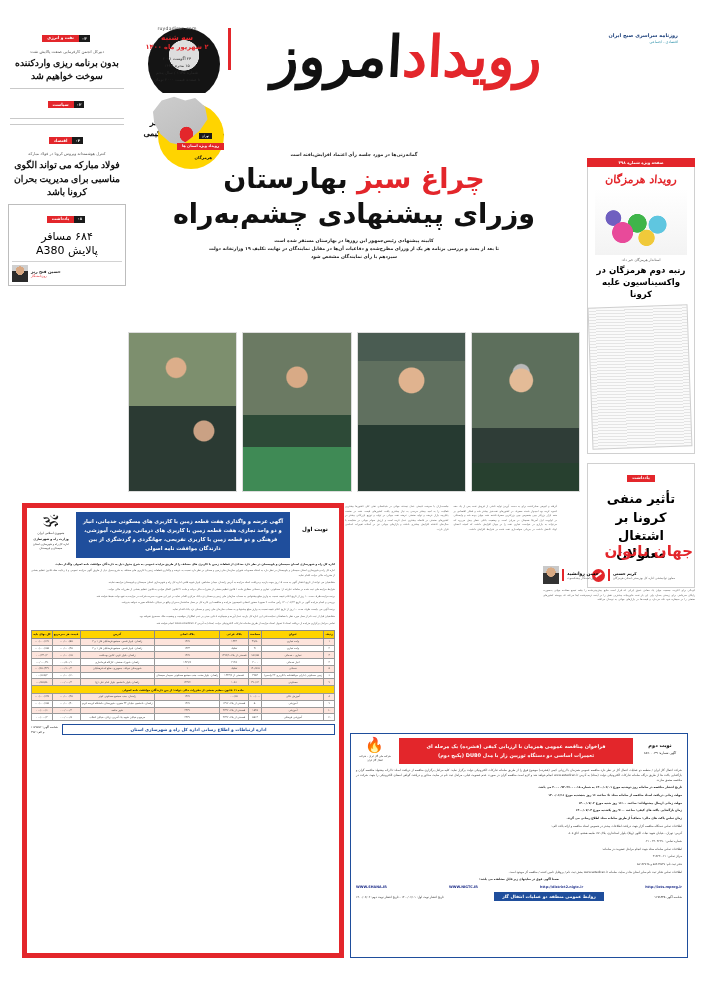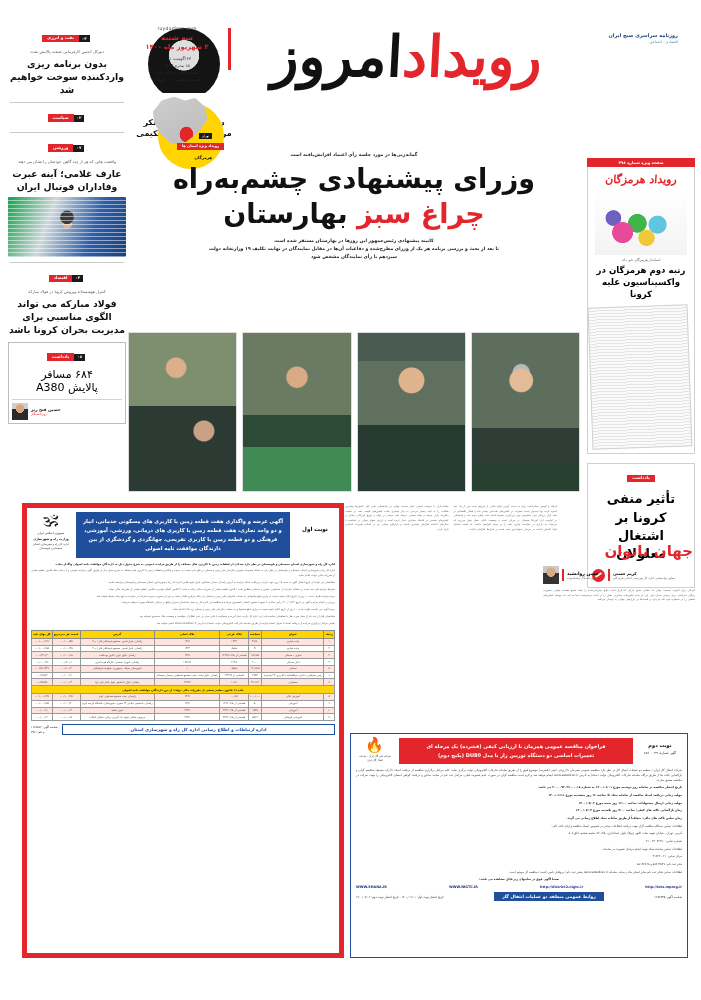--- a/index.html
+++ b/index.html
@@ -15,21 +15,21 @@
   .badge{
     display:inline-block;background:#e3262b;color:#fff;font-size:4.2px;
     padding:1.5px 5px;letter-spacing:.2px;line-height:1;vertical-align:middle;
     font-weight:bold;
   }
   .badge-num{
     display:inline-block;background:#1a1a1a;color:#fff;font-size:4px;
     padding:1.5px 3px;line-height:1;vertical-align:middle;margin-right:2px;
     font-weight:bold;
   }
-  .hl{font-weight:bold;text-align:center;line-height:1.42;color:#111;}
+  .hl{font-weight:bold;text-align:center;line-height:1.42;color:#111;font-family:Liberation Serif, serif;}
   .rule{height:1px;background:#c9c9c9;margin:5px 2px;}
   .blurtext{
     color:#6b6b6b;font-size:2.6px;line-height:1.75;text-align:justify;
     word-spacing:.5px;
   }
 
   
   #left-rail{
     position:absolute;left:8px;top:28px;width:118px;
   }
@@ -274,28 +274,20 @@
     </div>
     <div class="rule"></div>
 
     <div class="rail-item">
       <div class="rail-cat">
         <span class="badge-num">۰۲</span><span class="badge">سیاست</span>
       </div>
     </div>
     <div class="rule"></div>
 
-    <div class="rail-item">
-      <div class="rail-cat">
-        <span class="badge-num">۰۷</span><span class="badge">ورزشی</span>
-      </div>
-      <div class="rail-sub">واقعیت هایی که هر از چند گاهی خودشان را نشان می دهند</div>
-      <div class="hl rail-hl">عارف غلامی؛ آینه عبرت وفاداران فوتبال ایران</div>
-      <div class="rail-photo sport"></div>
-    </div>
     <div class="rule"></div>
 
     <div class="rail-item">
       <div class="rail-cat">
         <span class="badge-num">۰۴</span><span class="badge">اقتصاد</span>
       </div>
       <div class="rail-sub">کنترل هوشمندانه ویروس کرونا در فولاد مبارکه</div>
       <div class="hl rail-hl">فولاد مبارکه می تواند الگوی مناسبی برای مدیریت بحران کرونا باشد</div>
     </div>
 
@@ -358,23 +350,23 @@
         <div class="tag-tehran">تهران</div>
         <div class="tag-strip">رویداد ویژه استان ها</div>
         <div class="tag-prov">هرمزگان</div>
       </div>
     </div>
   </div>
 
   <div id="lead">
     <div class="lead-kicker">گمانه‌زنی‌ها در مورد جلسه رأی اعتماد افزایش‌یافته است</div>
     <div class="lead-h1">
-      <div>وزرای پیشنهادی چشم‌به‌راه</div>
       <div><span class="red">چراغ سبز</span>
         <span>بهارستان</span></div>
+      <div>وزرای پیشنهادی چشم‌به‌راه</div>
     </div>
     <div class="lead-deck">
       <div>کابینه پیشنهادی رئیس‌جمهور این روزها در بهارستان مستقر شده است</div>
       <div>تا بعد از بحث و بررسی برنامه هر یک از وزرای مطرح‌شده و دفاعیات آن‌ها در مقابل نمایندگان در نهایت تکلیف ۱۹ وزارتخانه دولت</div>
       <div>سیزدهم با رأی نمایندگان مشخص شود</div>
     </div>
     <div class="lead-cat">
       <span class="badge-num">۰۲</span><span class="badge">سیاست</span>
     </div>
   </div>

